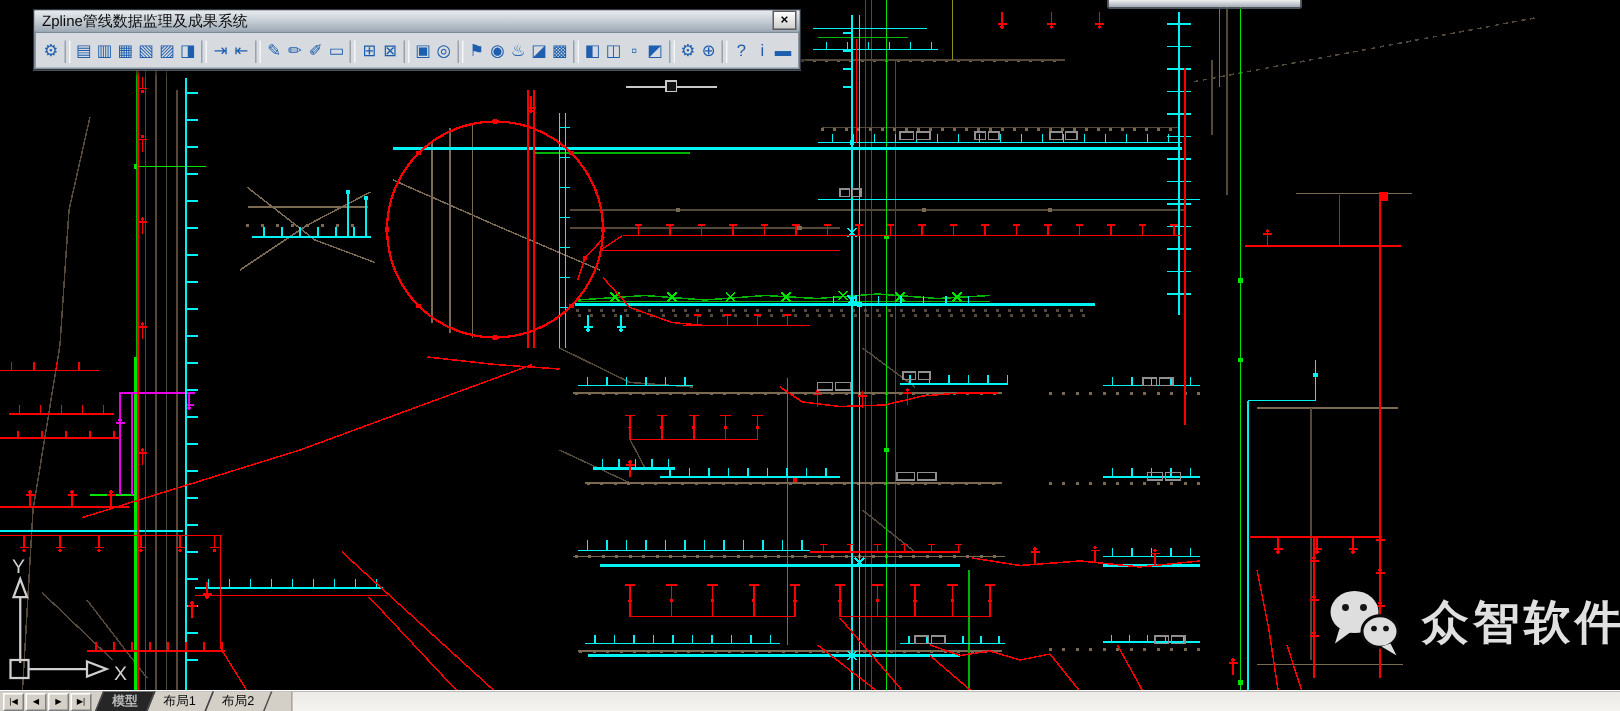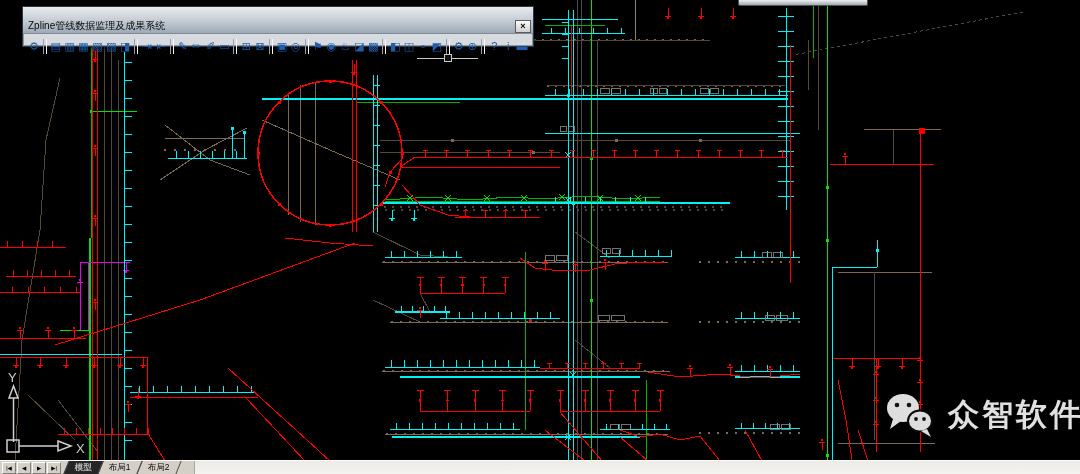--- a/index.html
+++ b/index.html
@@ -4,23 +4,23 @@
 <style>
   html,body{margin:0;padding:0;background:#2a2a2a;}
   .stage{position:relative;width:1080px;height:474px;background:#000;overflow:hidden;
          font-family:"Liberation Sans","DejaVu Sans",sans-serif;}
   svg{display:block;}
   #cad{position:absolute;left:0;top:0;shape-rendering:crispEdges;}
 
   
   .toolwin{position:absolute;left:22px;top:6px;width:510px;height:39px;
            background:#d7dade;border:1px solid #2e3742;box-shadow:0 0 0 1px #8a97a3 inset,2px 2px 3px rgba(0,0,0,.55);}
-  .titlebar{height:14px;display:flex;align-items:center;justify-content:space-between;
+  .titlebar{height:14px;display:flex;justify-content:space-between;
             background:linear-gradient(to bottom,#e8ecef 0%,#c2cad2 55%,#9daab6 100%);
-            border-bottom:1px solid #7e8b97;padding:12px 2px 0 5px;}
+            border-bottom:1px solid #7e8b97;padding:0 2px 0 5px;}
   .title{font-size:10px;color:#0b0b0b;white-space:nowrap;overflow:hidden;}
   .closebtn{width:14px;height:11px;display:flex;align-items:center;justify-content:center;
             background:linear-gradient(#fdfdfd,#cfcfcf);border:1px solid #5c5c5c;
             font-size:9px;line-height:9px;color:#000;font-weight:bold;cursor:default;}
   .iconrow{display:flex;align-items:center;height:24px;padding:0 4px;}
   .ticon{width:14px;height:15px;display:flex;align-items:center;justify-content:center;
          color:#1d5fae;font-size:11px;line-height:14px;cursor:default;}
   .tsep{width:2px;height:15px;border-left:1px solid #98a2ac;border-right:1px solid #f4f6f8;margin:0 2px;}
 
   

